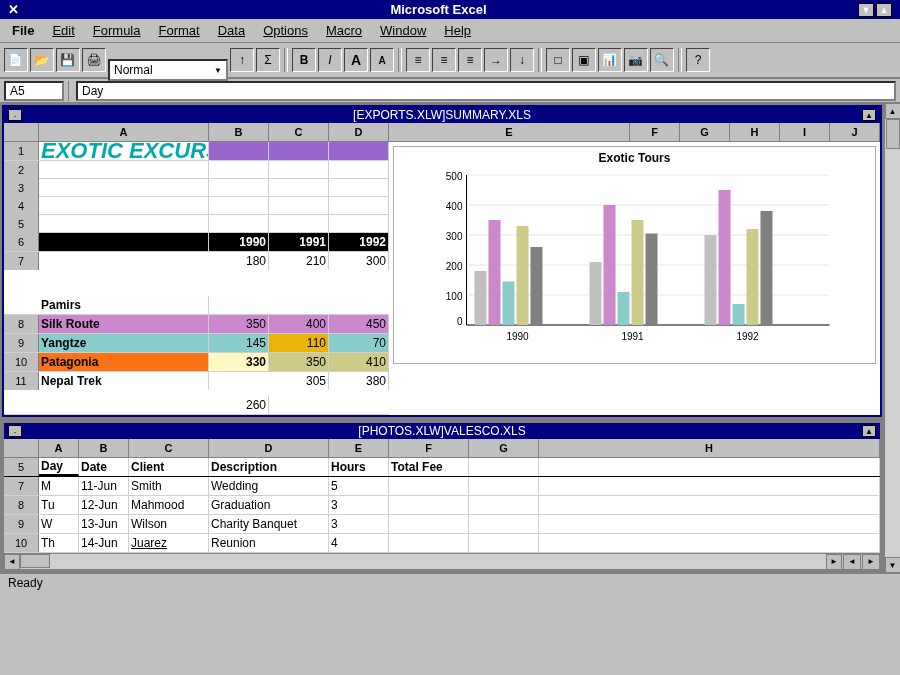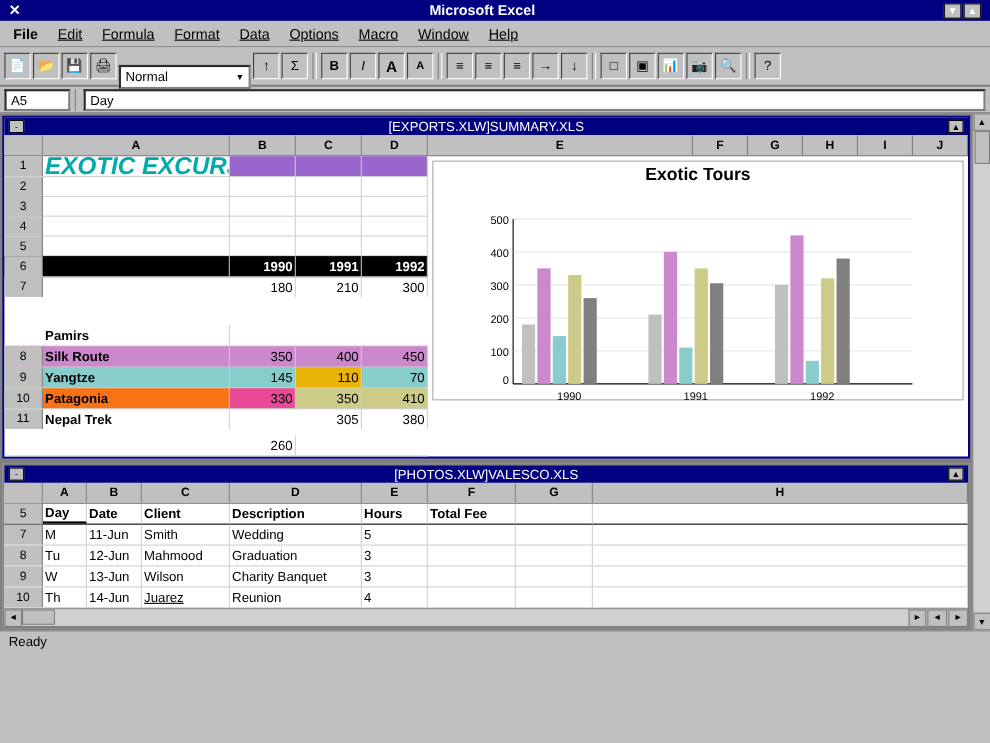--- a/index.html
+++ b/index.html
@@ -365,37 +365,37 @@
             <div class="row-header">9</div>
             <div class="cell" style="width:170px;background:#88cccc;font-weight:bold;">Yangtze</div>
             <div class="cell cell-right" style="width:60px;background:#88cccc;">145</div>
             <div class="cell cell-right" style="width:60px;background:#eab308;">110</div>
             <div class="cell cell-right" style="width:60px;background:#88cccc;">70</div>
           </div>
 
           <div class="grid-row" style="background:#cccc88;">
             <div class="row-header">10</div>
             <div class="cell" style="width:170px;background:#f97316;font-weight:bold;">Patagonia</div>
-            <div class="cell cell-right" style="width:60px;background:#ec4899;">330</div>
+            <div class="cell cell-right" style="width:60px;background:#fef9c3;font-weight:bold;">330</div>
             <div class="cell cell-right" style="width:60px;background:#cccc88;">350</div>
             <div class="cell cell-right" style="width:60px;background:#cccc88;">410</div>
           </div>
 
           <div class="grid-row">
             <div class="row-header">11</div>
             <div class="cell" style="width:170px;font-weight:bold;">Nepal Trek</div>
             <div class="cell cell-right" style="width:60px;margin-top:24px;">260</div>
             <div class="cell cell-right" style="width:60px;">305</div>
             <div class="cell cell-right" style="width:60px;">380</div>
           </div>
         </div>
 
         <div style="flex:1; padding:4px;">
           <div style="border:1px solid #aaa; background:white; padding:4px; height:218px;">
-            <div style="text-align:center; font-size:16px; font-weight:bold; margin-bottom:20px;">Exotic Tours</div>
+            <div style="text-align:center; font-size:12px; font-weight:bold; margin-bottom:0;">Exotic Tours</div>
             <svg width="100%" height="185" viewBox="0 0 400 185">
 
               <text x="28" y="15" font-size="10" text-anchor="end">500</text>
               <text x="28" y="45" font-size="10" text-anchor="end">400</text>
               <text x="28" y="75" font-size="10" text-anchor="end">300</text>
               <text x="28" y="105" font-size="10" text-anchor="end">200</text>
               <text x="28" y="135" font-size="10" text-anchor="end">100</text>
               <text x="28" y="160" font-size="10" text-anchor="end">0</text>
 
               <line x1="32" y1="10" x2="32" y2="160" stroke="#000" stroke-width="1"></line>

